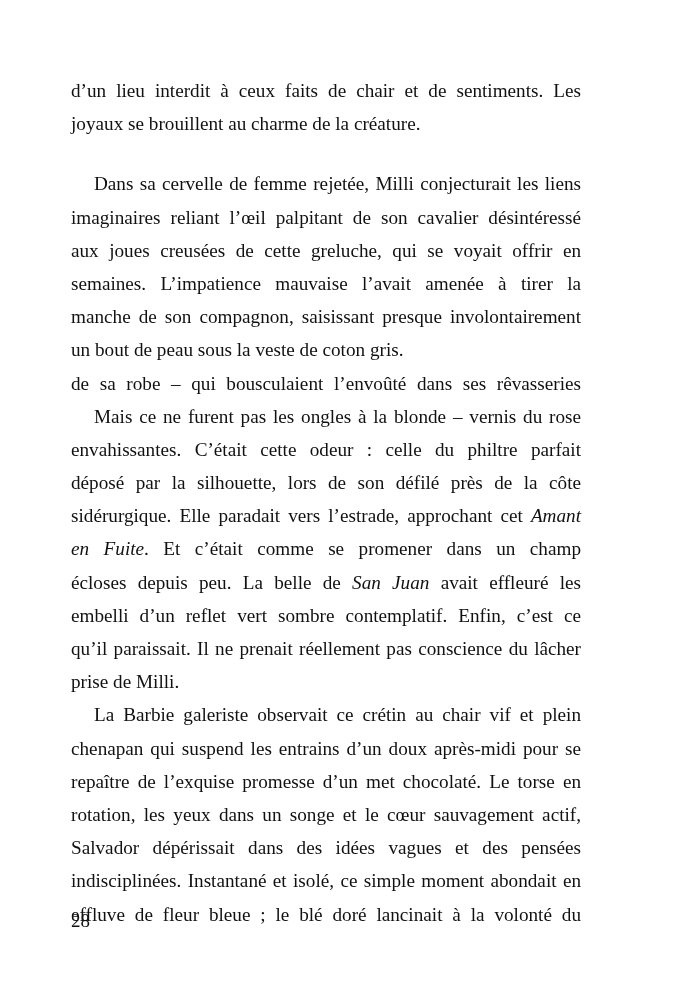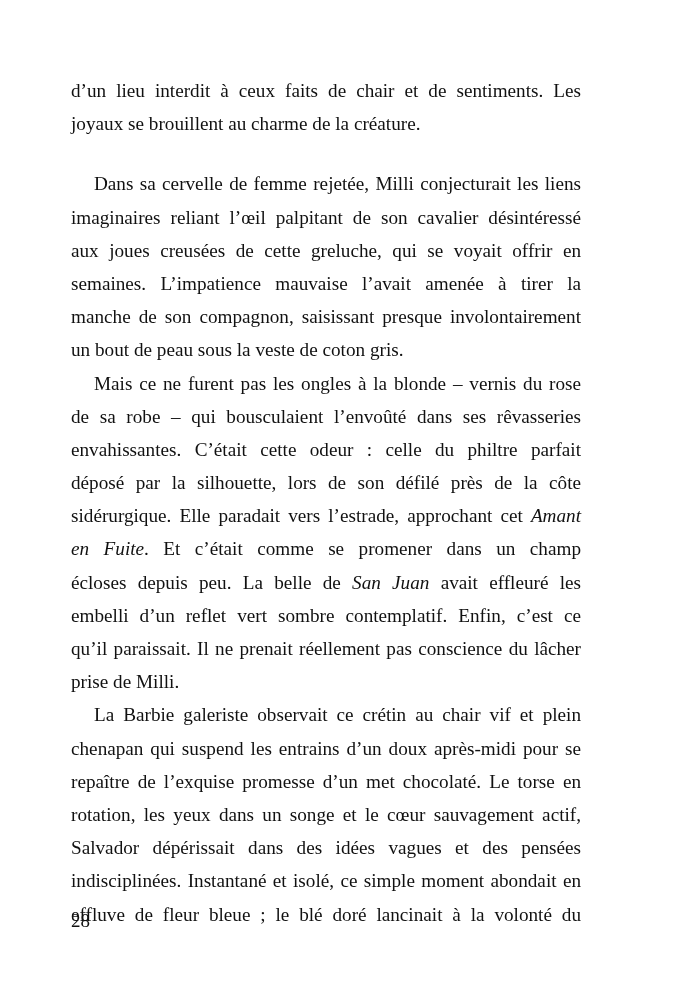--- a/index.html
+++ b/index.html
@@ -25,22 +25,22 @@
     <div class="gap"></div>
     <div>
       <div class="line indent">Dans sa cervelle de femme rejetée, Milli conjecturait les liens</div>
       <div class="line">imaginaires reliant l’œil palpitant de son cavalier désintéressé</div>
       <div class="line">aux joues creusées de cette greluche, qui se voyait offrir en</div>
       <div class="line">semaines. L’impatience mauvaise l’avait amenée à tirer la</div>
       <div class="line">manche de son compagnon, saisissant presque involontairement</div>
       <div class="line last">un bout de peau sous la veste de coton gris.</div>
     </div>
     <div>
+      <div class="line">de sa robe – qui bousculaient l’envoûté dans ses rêvasseries</div>
       <div class="line indent">Mais ce ne furent pas les ongles à la blonde – vernis du rose</div>
-      <div class="line">de sa robe – qui bousculaient l’envoûté dans ses rêvasseries</div>
       <div class="line">envahissantes. C’était cette odeur : celle du philtre parfait</div>
       <div class="line">déposé par la silhouette, lors de son défilé près de la côte</div>
       <div class="line">sidérurgique. Elle paradait vers l’estrade, approchant cet <i>Amant</i></div>
       <div class="line"><i>en Fuite</i>. Et c’était comme se promener dans un champ</div>
       <div class="line">écloses depuis peu. La belle de <i>San Juan</i> avait effleuré les</div>
       <div class="line">embelli d’un reflet vert sombre contemplatif. Enfin, c’est ce</div>
       <div class="line">qu’il paraissait. Il ne prenait réellement pas conscience du lâcher</div>
       <div class="line last">prise de Milli.</div>
     </div>
     <div>

